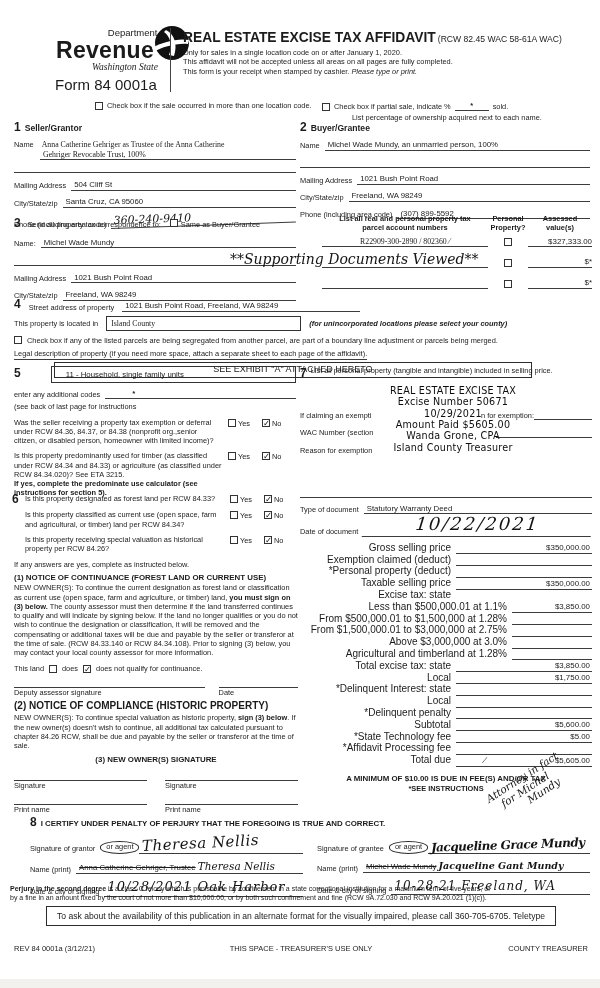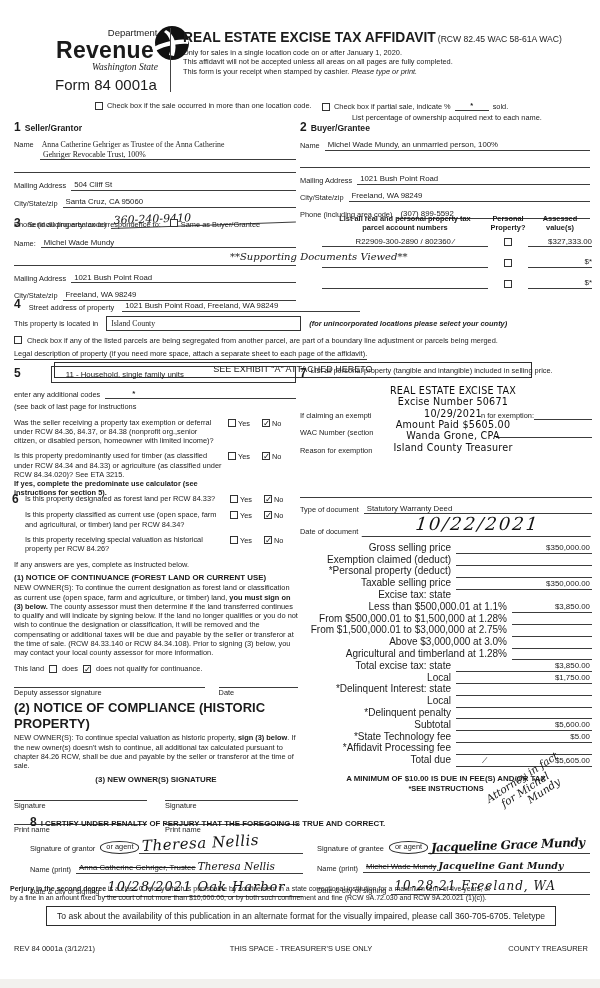--- a/index.html
+++ b/index.html
@@ -175,37 +175,37 @@
           <div>Personal</div>
           <div>Property?</div>
         </div>
       <div class="pc3 b" style="text-align:center">
           <div>Assessed</div>
           <div>value(s)</div>
         </div>
     </div>
     <div id="parcel-rows">
         <div class="pcols" style="margin-top: 4px;">
-          <div class="pc1 ul" style="font-size: 7.8px;">R22909-300-2890 / 802360   ⁄</div>
+          <div class="pc1 ul" style="font-size: 7.8px; font-family: Liberation Serif, serif;">R22909-300-2890 / 802360   ⁄</div>
           <div class="pc2"><span class="cb"></span></div>
           <div class="pc3 ul" style="font-size: 7.9px;">$327,333.00</div>
         </div>
         <div class="pcols" style="margin-top: 10px;">
           <div class="pc1 ul" style="font-size: 7.8px;"></div>
           <div class="pc2"><span class="cb"></span></div>
           <div class="pc3 ul" style="font-size: 7.9px;">$*</div>
         </div>
         <div class="pcols" style="margin-top: 10px;">
           <div class="pc1 ul" style="font-size: 7.8px;"></div>
           <div class="pc2"><span class="cb"></span></div>
           <div class="pc3 ul" style="font-size: 7.9px;">$*</div>
         </div>
       </div>
   </div>
-  <div class="abs hw" style="left:230px;top:251px;font-size:10px;white-space:nowrap;z-index:3">**Supporting Documents Viewed**</div>
+  <div class="abs hw" style="left:230px;top:251px;font-size:14px;white-space:nowrap;z-index:3">**Supporting Documents Viewed**</div>
 
   <div class="abs" style="left:14px;top:297px;width:578px">
     <div style="display:flex;align-items:flex-end">
       <span class="num">4</span>
       <span style="padding:0 8px 0 4px;white-space:nowrap">Street address of property</span>
       <span class="fval" style="max-width:350px">1021 Bush Point Road, Freeland, WA 98249</span>
       <span style="flex:1"></span>
     </div>
     <div style="display:flex;align-items:center;margin-top:4px">
       <span style="white-space:nowrap">This property is located in</span>
@@ -308,21 +308,21 @@
       <span>does not qualify for continuance.</span>
     </div>
     <div style="display:flex;gap:14px;margin-top:13px">
       <span class="ul" style="flex:2.4"></span>
         <span class="ul" style="flex:1"></span>
     </div>
     <div style="display:flex;gap:14px">
       <span style="flex:2.4">Deputy assessor signature</span>
       <span style="flex:1">Date</span>
     </div>
-    <div class="b" style="font-size:13px;margin-top:3px">(2) NOTICE OF COMPLIANCE (HISTORIC PROPERTY)</div>
+    <div class="b" style="font-size:10px;margin-top:3px">(2) NOTICE OF COMPLIANCE (HISTORIC PROPERTY)</div>
     <div style="margin-top:1px">
       <span>NEW OWNER(S):  To continue special valuation as historic property, </span><span class="b">sign (3) below</span><span>.  If the new owner(s) doesn't wish to continue, all additional tax calculated pursuant to chapter 84.26 RCW, shall be due and payable by the seller or transferor at the time of sale.</span>
     </div>
     <div class="b" style="text-align:center;margin-top:5px;font-size:7.9px">(3) NEW OWNER(S) SIGNATURE</div>
     <div style="display:flex;gap:18px;margin-top:15px">
         <span class="ul" style="flex:1"></span>
         <span class="ul" style="flex:1"></span>
       </div>
     <div style="display:flex;gap:18px">
         <span style="flex:1">Signature</span>

